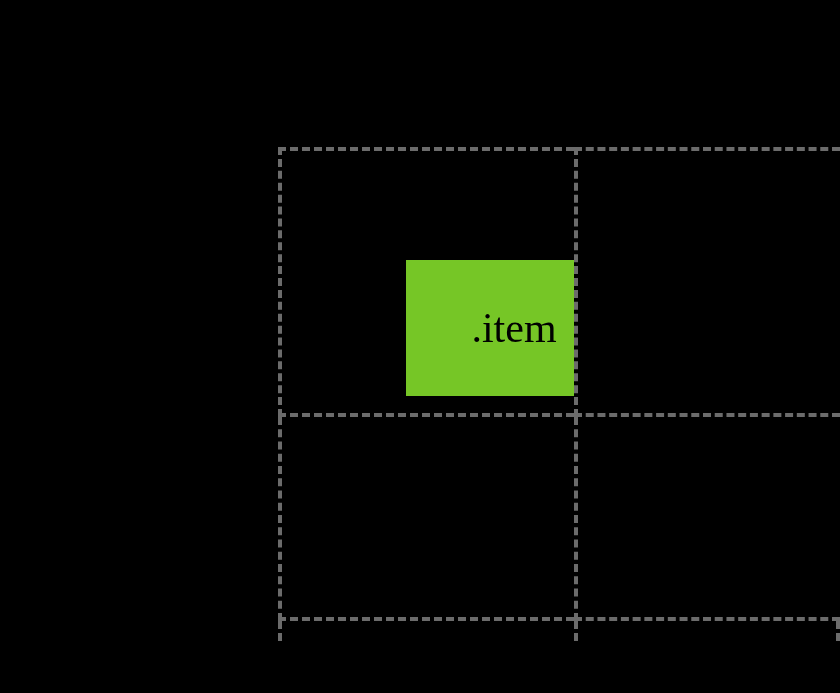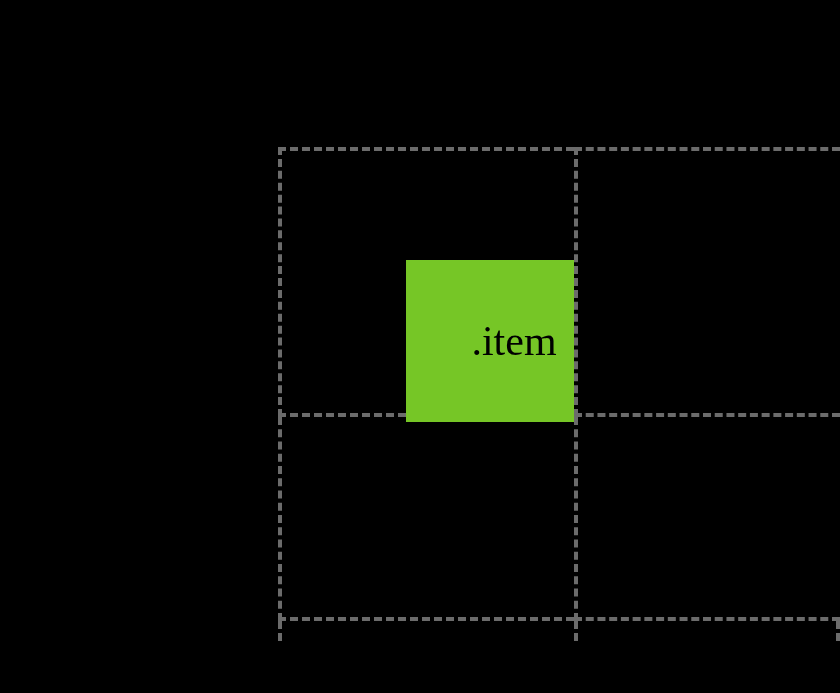--- a/index.html
+++ b/index.html
@@ -87,21 +87,21 @@
       width: 0;
       height: 20px;
       border-left: 4px dashed #6b6b6b;
     }
     
     .item-box {
       position: absolute;
       left: 128px;
       top: 113px;
       width: 168px;
-      height: 162px;
+      height: 136px;
       background: #76c626;
       display: flex;
       align-items: center;
       justify-content: center;
       padding-left: 48px;
     }
     .item-label {
       color: #000000;
       font-size: 42px;
       font-family: Georgia, 'Times New Roman', serif;

